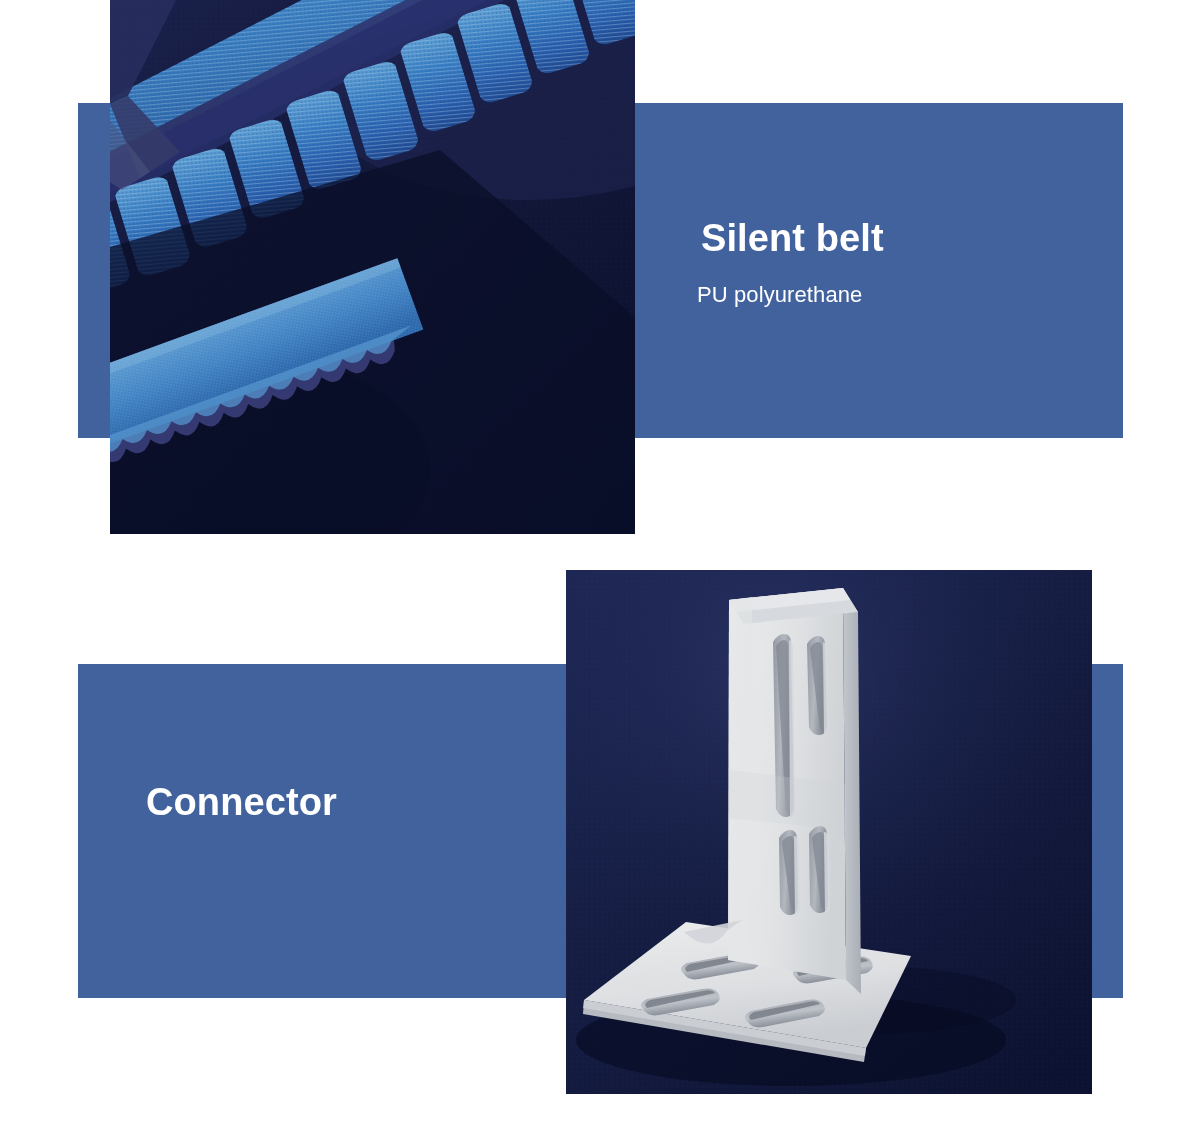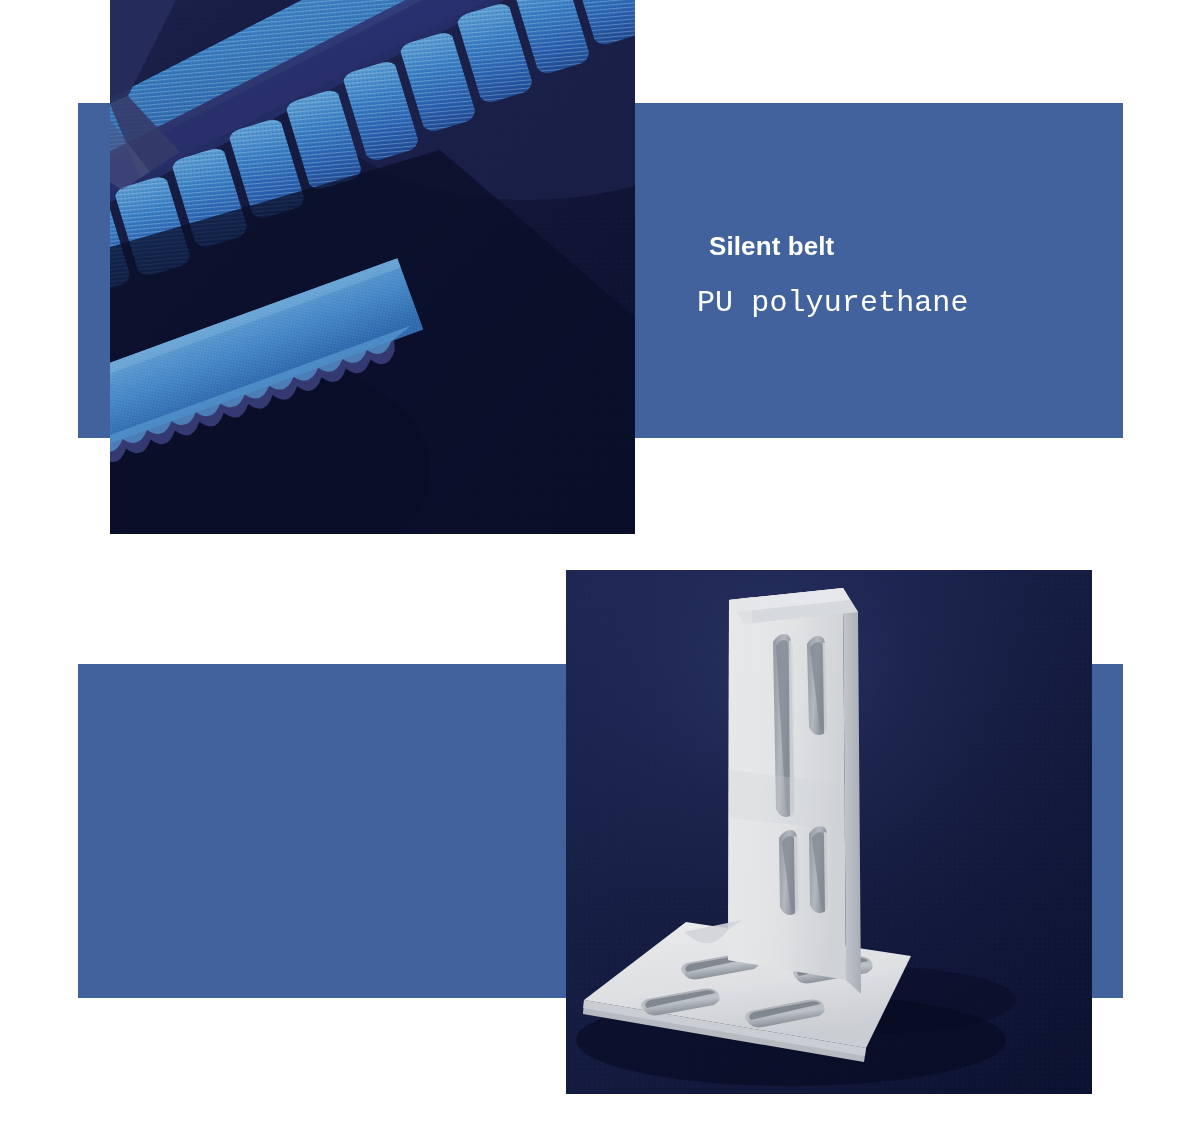--- a/index.html
+++ b/index.html
@@ -33,33 +33,32 @@
   .text-block {
     position: absolute;
     color: #ffffff;
     text-align: left;
     white-space: nowrap;
   }
   #text-top    { left: 697px; top: 214px; }
   #text-bottom { left: 142px; top: 778px; }
 
   .feature-title {
-    font-size: 26px;
+    font-size: 38px;
     font-weight: bold;
     line-height: 40px;
     letter-spacing: 0.1px;
-    margin: 12px;
+    margin: 4px;
   }
   .feature-subtitle {
-    font-size: 30px;
+    font-size: 22px;
     font-weight: normal;
     line-height: 38px;
     letter-spacing: 0.1px;
     margin: 18px 0 0 0;
-    font-family: Liberation Mono, monospace;
   }
 
   
   .photo {
     position: absolute;
     overflow: hidden;
     background: #141A40;
   }
   #photo-belt    { left: 110px; top: 0px;   width: 525px; height: 534px; }
   #photo-bracket { left: 566px; top: 570px; width: 526px; height: 524px; }
@@ -219,20 +218,21 @@
   </div>
 
   <div class="text-block" id="text-top">
     <div class="feature-title">Silent belt</div>
     <div class="feature-subtitle">PU polyurethane</div>
   </div>
 
   <div class="feature-panel" id="panel-bottom"></div>
 
   <div class="text-block" id="text-bottom">
+    <div class="feature-title">Connector</div>
   </div>
 
   <div class="photo" id="photo-bracket">
     <svg viewBox="0 0 526 524" preserveAspectRatio="none">
       <defs>
         <linearGradient id="bgNavy2" x1="0.1" y1="0" x2="0.9" y2="1">
           <stop offset="0%" stop-color="#222B5E"></stop>
           <stop offset="40%" stop-color="#182049"></stop>
           <stop offset="100%" stop-color="#0E1333"></stop>
         </linearGradient>

